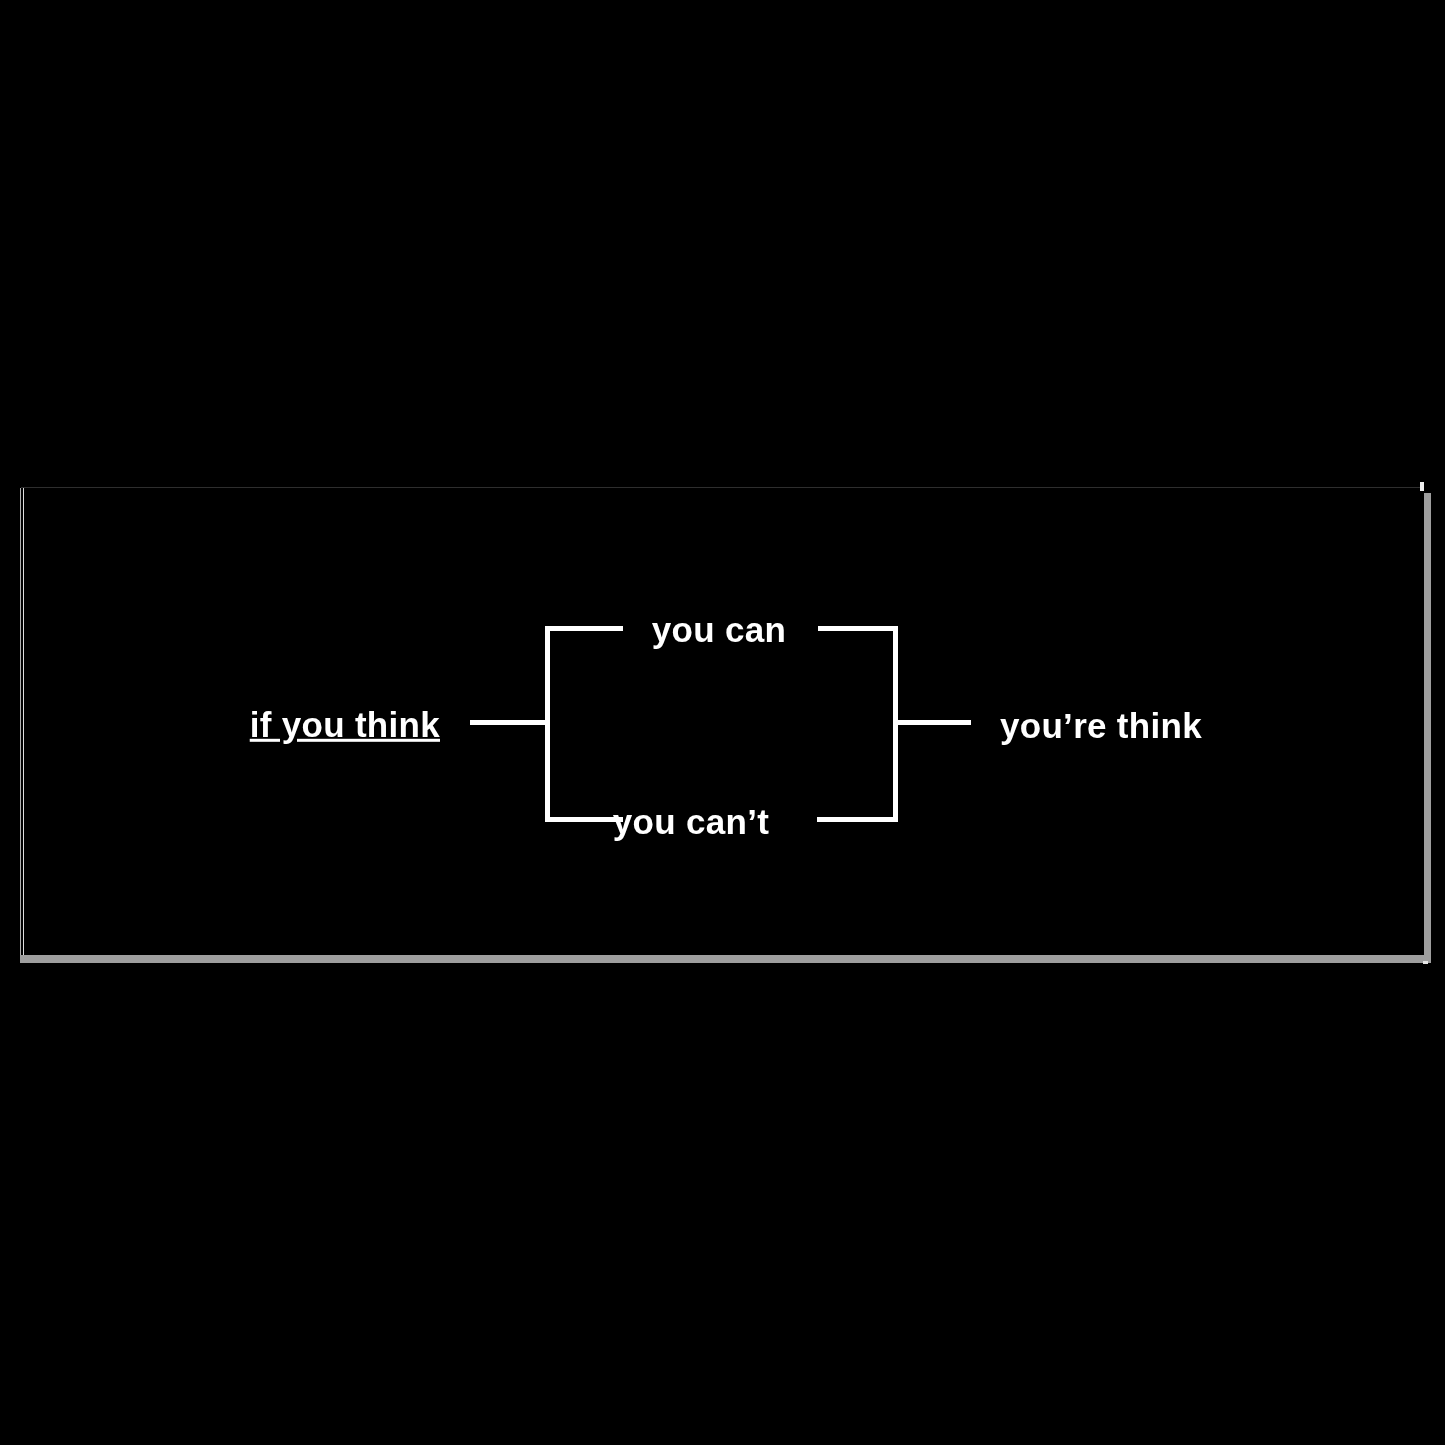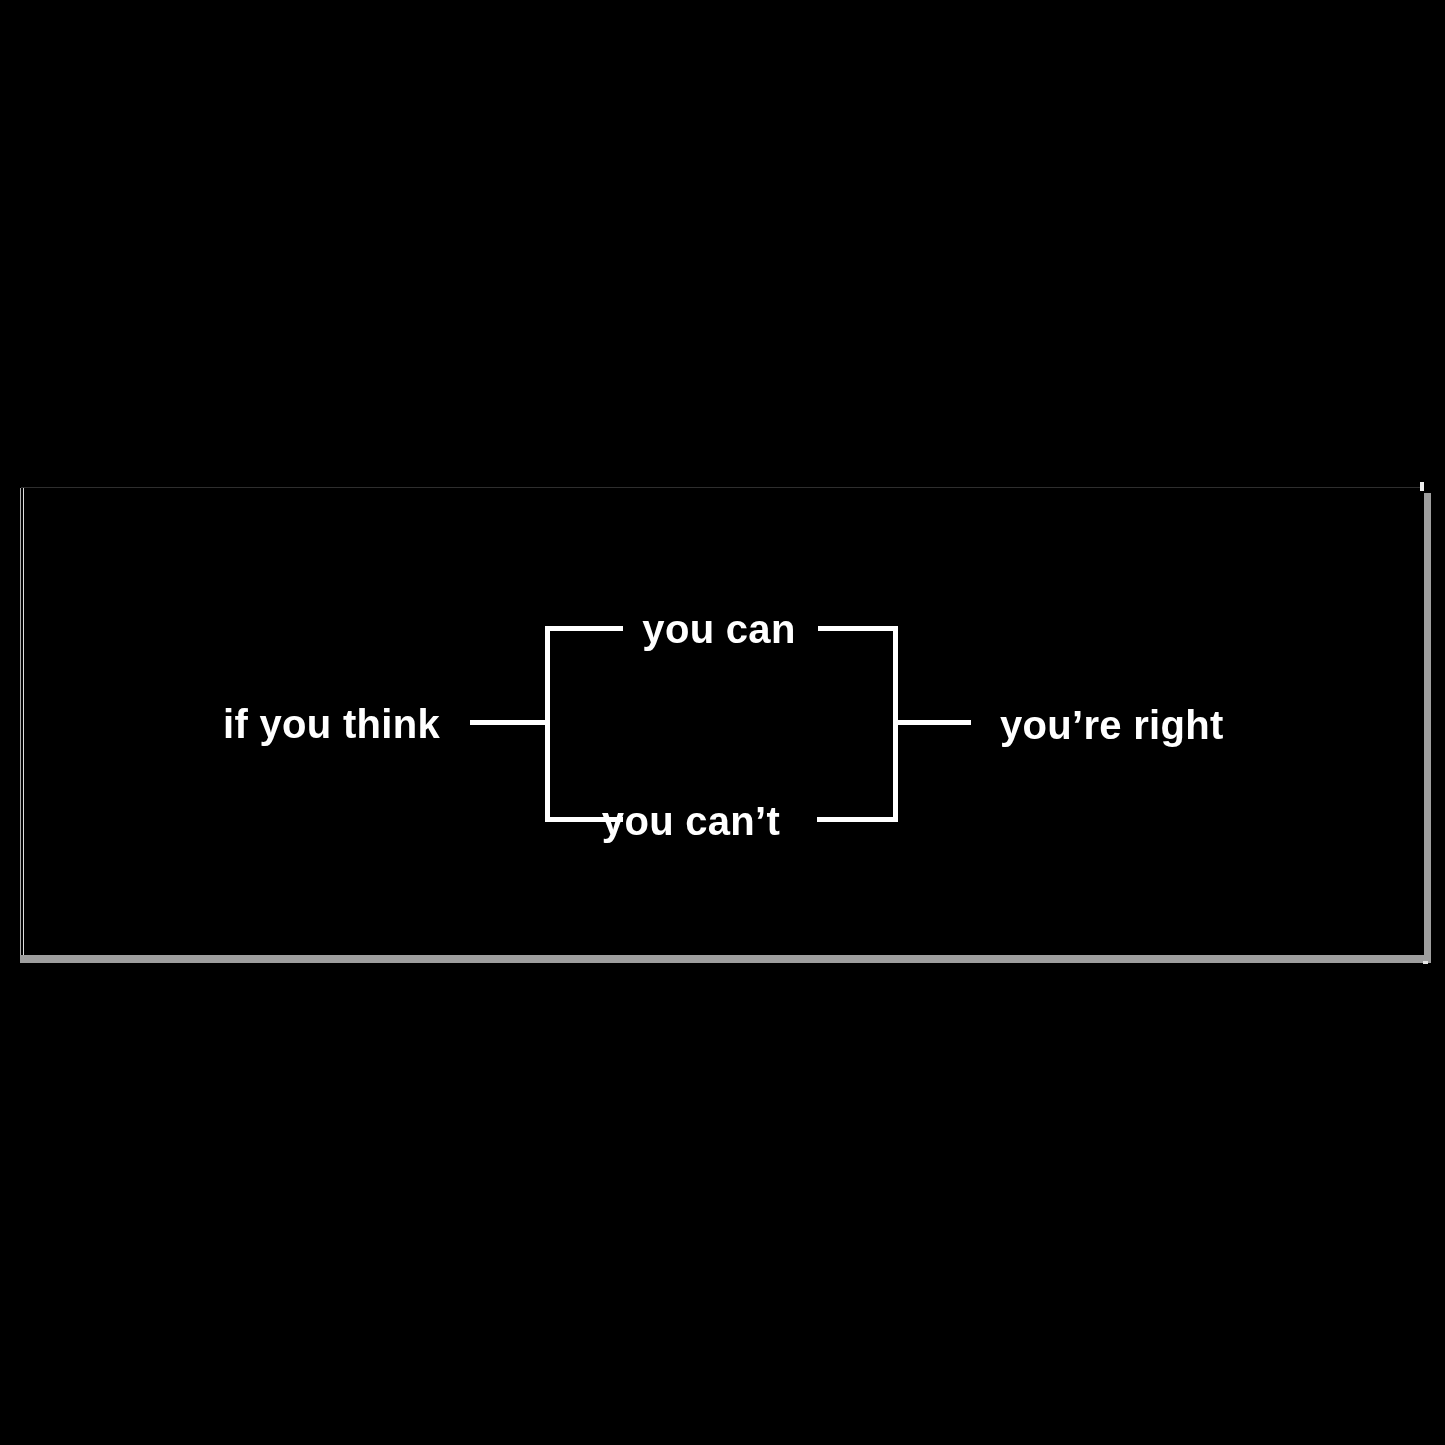--- a/index.html
+++ b/index.html
@@ -71,26 +71,26 @@
   .seg-top-right    { left: 818px; top: 626px; width: 80px;  height: 5px; }
   .seg-bottom-left  { left: 545px; top: 817px; width: 78px;  height: 5px; }
   .seg-bottom-right { left: 817px; top: 817px; width: 81px;  height: 5px; }
   .vert-left        { left: 545px; top: 626px; width: 5px;   height: 196px; }
   .vert-right       { left: 893px; top: 626px; width: 5px;   height: 196px; }
   
   .label {
     position: absolute;
     color: var(--ink, #ffffff);
     font-weight: 700;
-    font-size: 40px;
+    font-size: 35px;
     letter-spacing: 0.3px;
     white-space: nowrap;
     line-height: 1;
   }
-  .label-left   { right: 1005px; top: 725px; transform: translateY(-52%); }
+  .label-left   { right: 1005px; top: 725px; transform: translateY(-52%); text-decoration: underline; }
   .label-top    { left: 719px;  top: 629px; transform: translate(-50%, -50%); }
   .label-bottom { left: 691px;  top: 821px; transform: translate(-50%, -50%); }
   .label-right  { left: 1000px; top: 726px; transform: translateY(-52%); }
 </style>
 </head>
 <body>
 
 <div class="stage">
 
   <div class="poster"></div>
@@ -109,16 +109,16 @@
     <div class="wire seg-top-left"></div>
     <div class="wire seg-top-right"></div>
     <div class="wire seg-bottom-left"></div>
     <div class="wire seg-bottom-right"></div>
     <div class="wire vert-right"></div>
     <div class="wire wire-right"></div>
 
     <div class="label label-left">if you think</div>
     <div class="label label-top">you can</div>
     <div class="label label-bottom">you can’t</div>
-    <div class="label label-right">you’re right</div>
+    <div class="label label-right">you’re think</div>
   </div>
 
 </div>
 
 </body></html>

